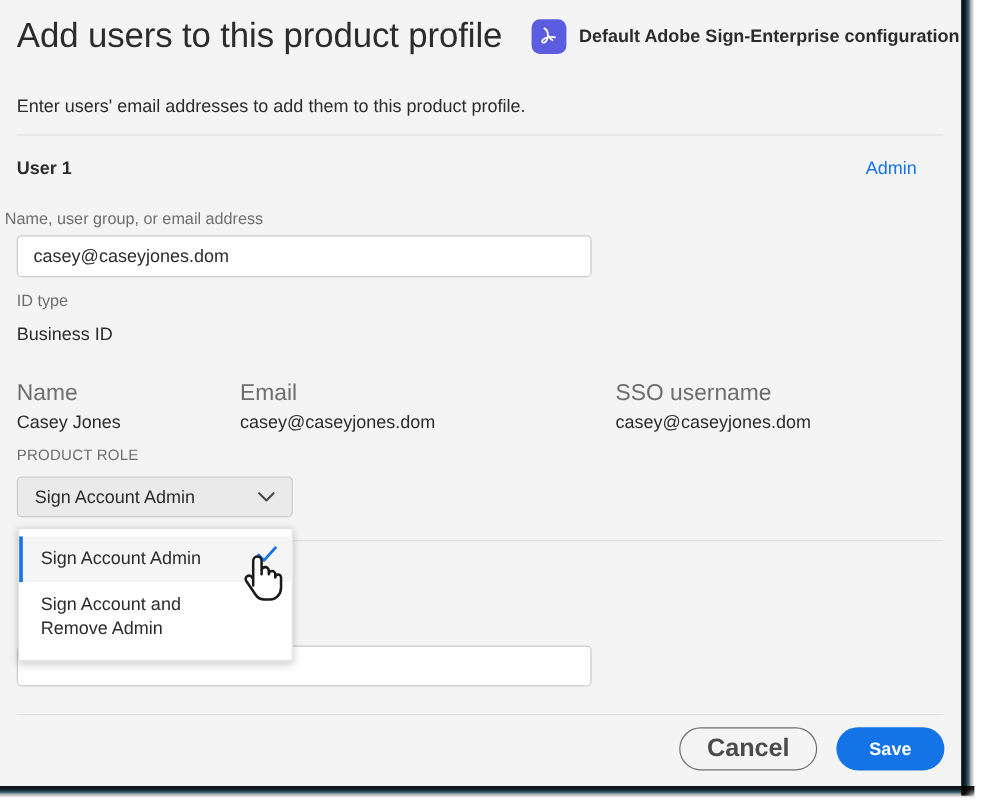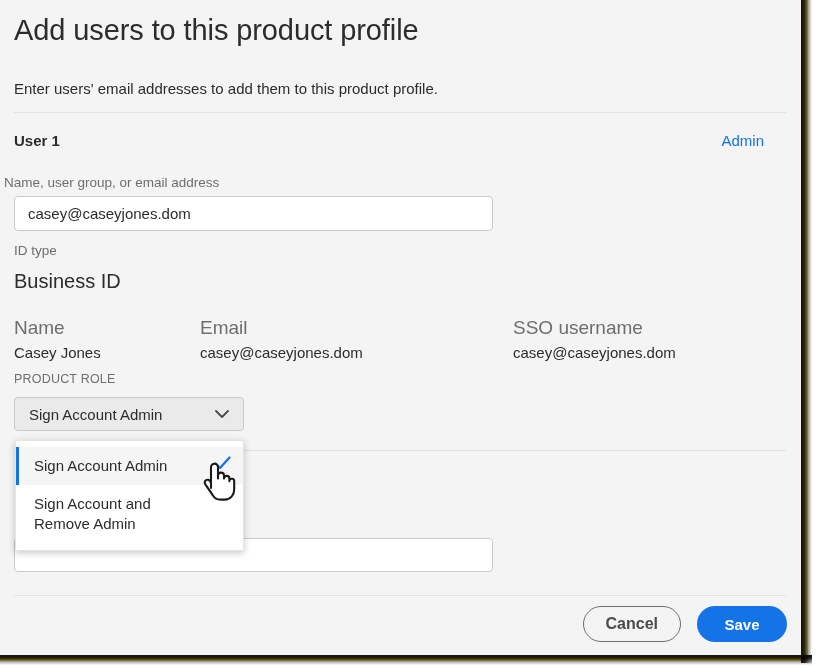--- a/index.html
+++ b/index.html
@@ -12,21 +12,21 @@
     overflow: hidden;
   }
 
   
   #window-frame {
     position: absolute;
     left: 0;
     top: 0;
     width: 808px;
     height: 661px;
-    background: #fde047;
+    background: #7dd3fc;
     overflow: visible;
   }
   #shadow-right {
     position: absolute;
     left: 801px;
     top: 0px;
     width: 11px;
     height: 663px;
     background: linear-gradient(to right, rgba(0,0,0,0.92) 0%, rgba(0,0,0,0.85) 30%, rgba(0,0,0,0.35) 70%, rgba(0,0,0,0.0) 100%);
   }
@@ -154,21 +154,21 @@
     position: absolute;
     left: 14px;
     top: 243px;
     font-size: 13.5px;
     color: #6e6e6e;
   }
   #idtype-value {
     position: absolute;
     left: 14px;
     top: 270px;
-    font-size: 20px;
+    font-size: 15px;
     color: #2c2c2c;
   }
 
   
   .col-label {
     position: absolute;
     top: 317px;
     font-size: 19px;
     color: #6e6e6e;
   }
@@ -287,21 +287,21 @@
     gap: 16px;
   }
   #cancel-button {
     height: 36px;
     min-width: 90px;
     padding: 0 22px;
     border: 1.6px solid #6e6e6e;
     border-radius: 18px;
     background: transparent;
     font-family: "Liberation Sans", sans-serif;
-    font-size: 16px;
+    font-size: 21px;
     font-weight: bold;
     color: #4b4b4b;
     cursor: pointer;
   }
   #save-button {
     height: 36px;
     min-width: 90px;
     padding: 0 26px;
     border: none;
     border-radius: 18px;
@@ -316,20 +316,29 @@
 </head>
 <body>
 
 <div id="window-frame">
 
   <div id="page">
 
     <div id="header">
       <div id="page-title">Add users to this product profile</div>
 
+      <div id="profile-badge">
+        <div id="sign-icon">
+          <svg width="19" height="19" viewBox="0 0 24 24" aria-hidden="true">
+            <path d="M7.2 3.4c2.1 0.9 3.3 3.1 3.6 5.4 0.3 2.4-0.2 4.9-1.3 7-0.6 1.1-1.5 2.2-2.7 2.5-0.7 0.2-1.6-0.1-1.9-0.8-0.3-0.8 0.2-1.7 0.8-2.3 1.4-1.4 3.4-2 5.3-2.4 2.4-0.5 4.9-0.6 7.3-0.1" fill="none" stroke="#ffffff" stroke-width="1.9" stroke-linecap="round" stroke-linejoin="round"></path>
+            <path d="M11.2 10.8c1.1 2 2.6 3.8 4.5 5.1" fill="none" stroke="#ffffff" stroke-width="1.9" stroke-linecap="round"></path>
+          </svg>
+        </div>
+        <div id="profile-name">Default Adobe Sign-Enterprise configuration</div>
+      </div>
     </div>
 
     <div id="subtitle">Enter users' email addresses to add them to this product profile.</div>
 
     <div class="divider" id="divider-top"></div>
 
     <div id="user-heading">User 1</div>
 
     <a id="remove-link" href="#">Admin</a>
 

